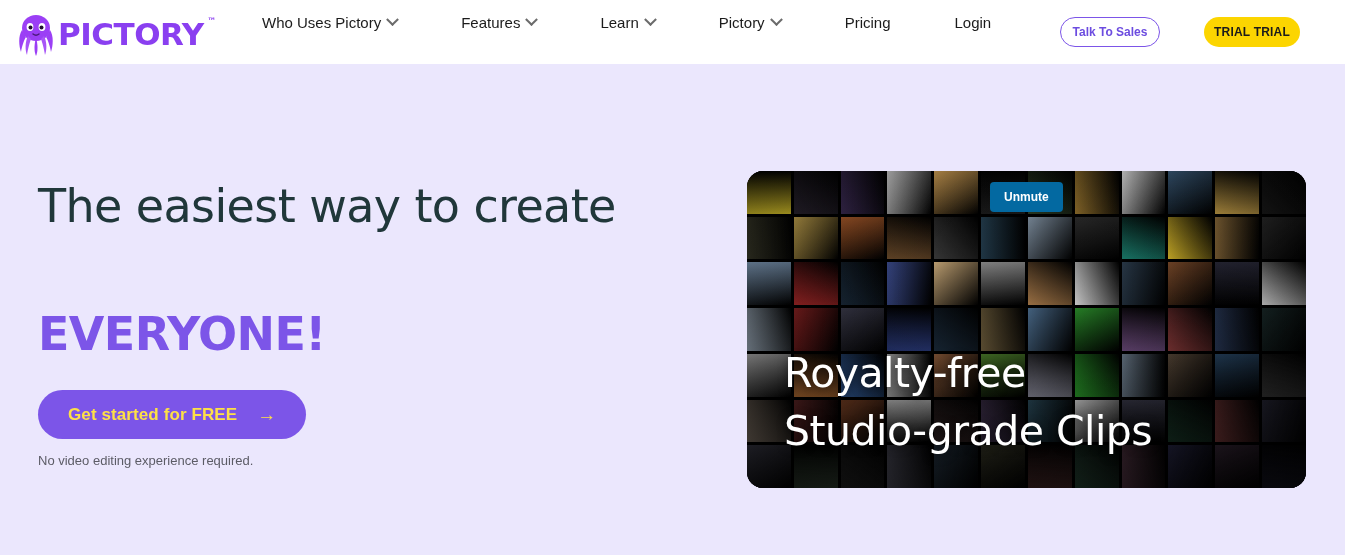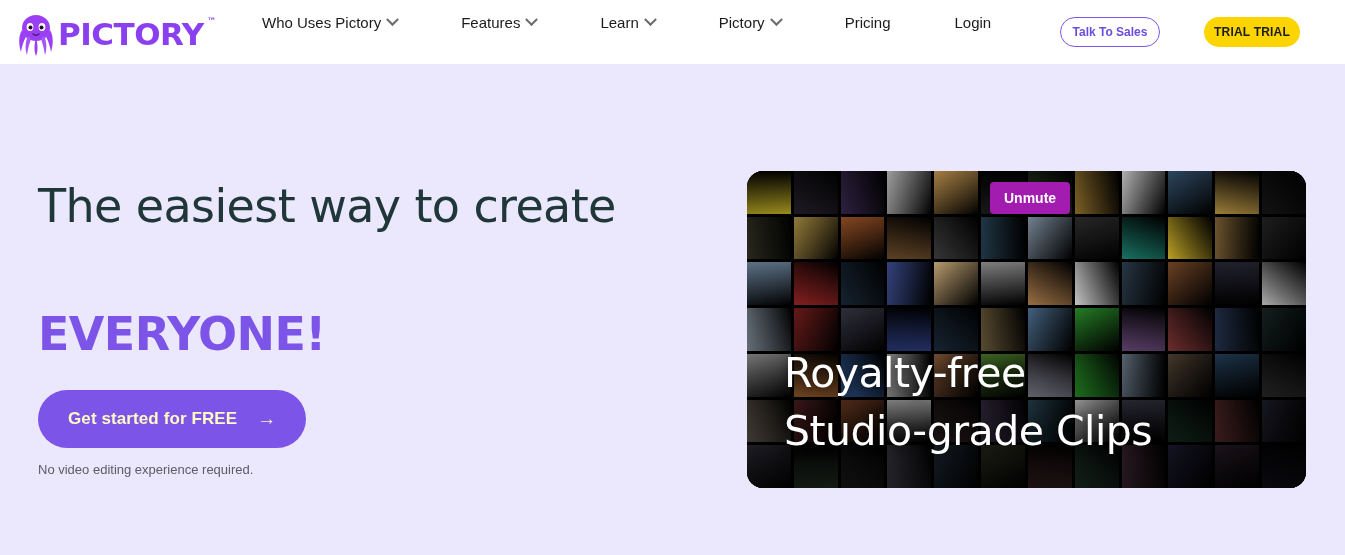--- a/index.html
+++ b/index.html
@@ -141,25 +141,25 @@
     color: #2b2b2b;
     letter-spacing: 0.1px;
   }
 
   .cta {
     margin-top: 24px;
     display: inline-flex;
     align-items: center;
     gap: 20px;
     background: #7c55e8;
-    color: #fef9c3;
+    color: #fde047;
     border: none;
     border-radius: 30px;
     padding: 0 30px;
-    height: 58px;
+    height: 49px;
     font-size: 17px;
     font-weight: bold;
     cursor: pointer;
     letter-spacing: 0.1px;
   }
   .cta .arrow { font-size: 19px; font-weight: normal; }
 
   .note {
     margin-top: 14px;
     font-size: 13px;
@@ -191,23 +191,23 @@
     position: absolute; inset: 0;
     background:
       radial-gradient(ellipse at 50% 40%, rgba(0,0,0,0) 30%, rgba(0,0,0,0.45) 100%),
       linear-gradient(to bottom, rgba(0,0,0,0.05) 0%, rgba(0,0,0,0.1) 45%, rgba(0,0,0,0.45) 100%);
     pointer-events: none;
   }
   .unmute {
     position: absolute;
     left: 243px;
     top: 11px;
-    background: #a21caf;
+    background: #0369a1;
     color: #ffffff;
-    font-size: 14px;
+    font-size: 12px;
     font-weight: bold;
     padding: 8px 14px;
     border-radius: 4px;
     border: none;
     cursor: pointer;
     z-index: 5;
   }
   .video-caption {
     position: absolute;
     left: 37px;

